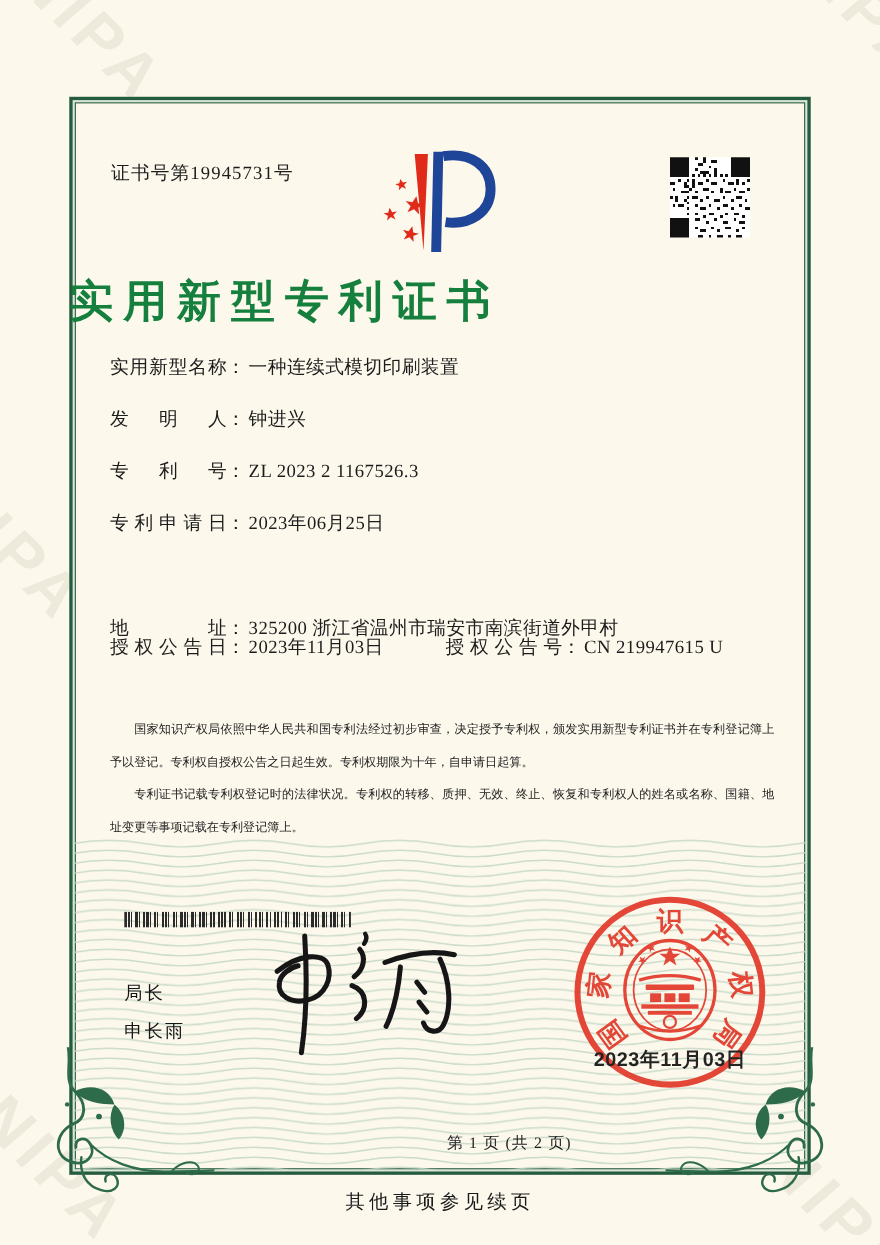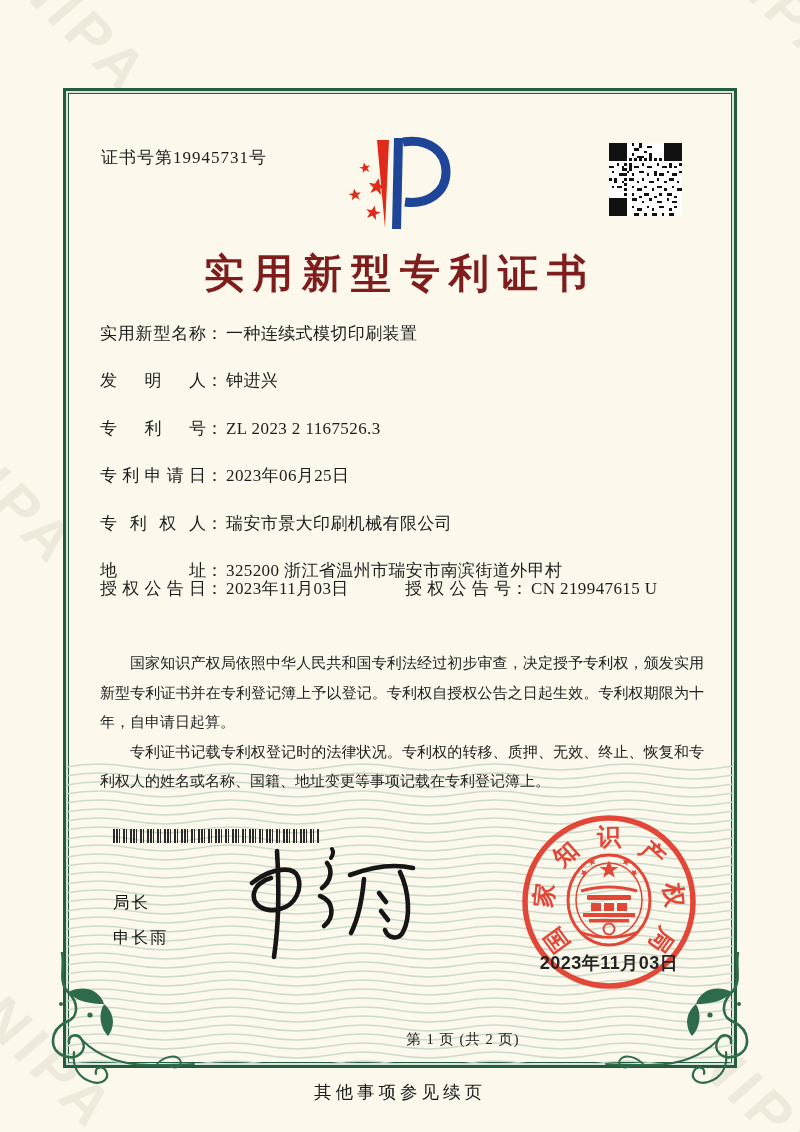--- a/index.html
+++ b/index.html
@@ -26,36 +26,36 @@
   }
   .waveband { position:absolute; left:66px; top:762px; z-index:3; }
   .flourish { position:absolute; z-index:6; }
   .flourish.left  { left:38px;  top:952px; }
   .flourish.right { left:602px; top:952px; transform:scaleX(-1); }
   
   .cert-no { position:absolute; left:101px; top:133px; font-size:17px; letter-spacing:1px; z-index:5;margin-top:13px; }
   .logo { position:absolute; left:332px; top:130px; z-index:5; }
   .qr { position:absolute; left:609px; top:143px; width:73px; height:73px; z-index:5; }
   .doc-title {
-    position:absolute; left:63px; top:246px; width:674px; text-align:center;
-    font-size:40px; font-weight:bold; letter-spacing:9px; color:#7f1d1d; z-index:5;
+    position:absolute; left:63px; top:246px; width:674px; text-align:left;
+    font-size:40px; font-weight:bold; letter-spacing:9px; color:#15803d; z-index:5;
   }
   
   .field-row { position:absolute; left:100px; width:640px; font-size:17px; z-index:5; white-space:nowrap; }
   .f-label {
     display:inline-block; width:106px; text-align:justify; text-align-last:justify;
     vertical-align:top;
   }
   .f-colon { display:inline-block; margin:0 3px 0 0; }
   .f-value { letter-spacing:0.4px; }
   .pair2 { position:absolute; left:305px; top:0; }
   
   .legal {
     position:absolute; left:100px; top:649px; width:604px; z-index:5;
-    font-size:15px; line-height:29.5px; text-align:justify; color:#222;
+    font-size:11px; line-height:29.5px; text-align:justify; color:#222;
   }
   .legal p { text-indent:2em; }
   
   .barcode {
     position:absolute; left:113px; top:829px; width:206px; height:14px; z-index:5;
     background:repeating-linear-gradient(90deg,
       #2b2b2b 0 2px, rgba(0,0,0,0) 2px 3px,
       #2b2b2b 3px 5px, rgba(0,0,0,0) 5px 6px,
       #2b2b2b 6px 7px, rgba(0,0,0,0) 7px 10px,
       #2b2b2b 10px 12px, rgba(0,0,0,0) 12px 13px,
@@ -175,23 +175,20 @@
     <span class="f-label">发明人</span><span class="f-colon">：</span><span class="f-value">钟进兴</span>
   </div>
   <div class="field-row" style="top:322px;">
     <span class="f-label">实用新型名称</span><span class="f-colon">：</span><span class="f-value">一种连续式模切印刷装置</span>
   </div>
   <div class="field-row" style="top:417px;">
     <span class="f-label">专利号</span><span class="f-colon">：</span><span class="f-value">ZL 2023 2 1167526.3</span>
   </div>
   <div class="field-row" style="top:464px;">
     <span class="f-label">专利申请日</span><span class="f-colon">：</span><span class="f-value">2023年06月25日</span>
-  </div>
-  <div class="field-row" style="top:512px;">
-    <span class="f-label">专利权人</span><span class="f-colon">：</span><span class="f-value">瑞安市景大印刷机械有限公司</span>
   </div>
   <div class="field-row" style="top:559px;">
     <span class="f-label">地址</span><span class="f-colon">：</span><span class="f-value">325200 浙江省温州市瑞安市南滨街道外甲村</span>
   </div>
   <div class="field-row" style="top:577px;">
     <span class="f-label">授权公告日</span><span class="f-colon">：</span><span class="f-value">2023年11月03日</span>
     <span class="pair2">
       <span class="f-label">授权公告号</span><span class="f-colon">：</span><span class="f-value">CN 219947615 U</span>
     </span>
   </div>

